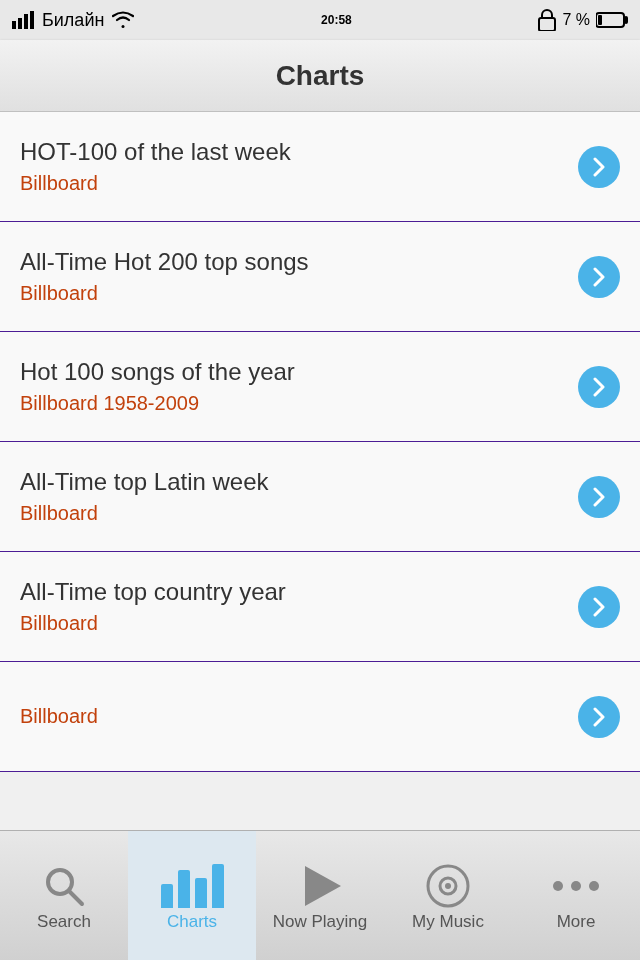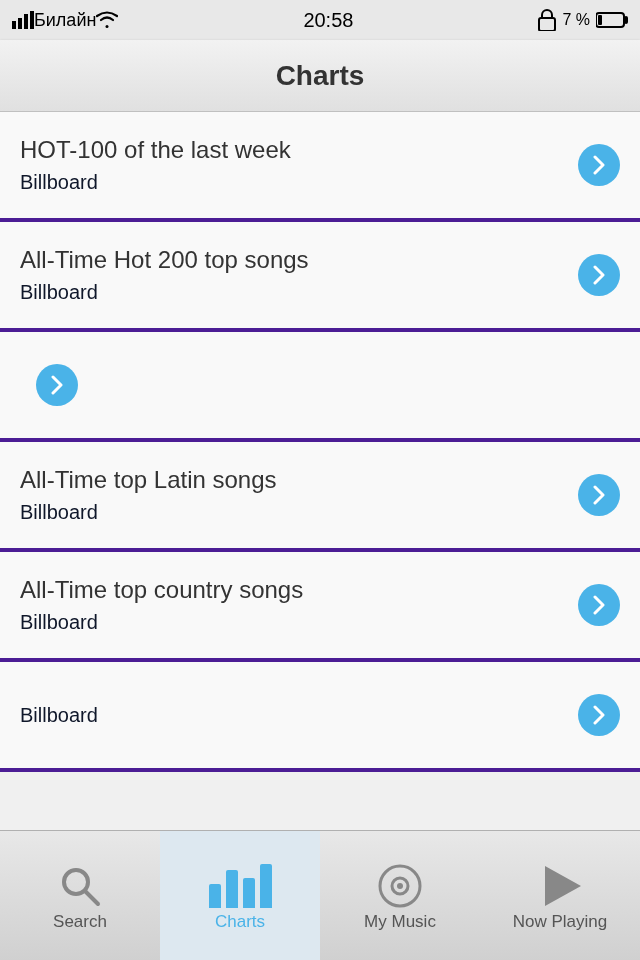--- a/index.html
+++ b/index.html
@@ -27,25 +27,26 @@
       justify-content: space-between;
       padding: 0 12px;
       font-size: 18px;
       font-weight: 500;
       color: #000;
     }
 
     .status-left {
       display: flex;
       align-items: center;
+      gap: 8px;
     }
 
     .status-center {
-      font-size: 20px;
-      font-weight: 400;
+      font-size: 12px;
+      font-weight: 700;
     }
 
     .status-right {
       display: flex;
       align-items: center;
       gap: 6px;
       font-size: 16px;
     }
 
     
@@ -71,41 +72,41 @@
       width: 100%;
       background: #f5f5f5;
     }
 
     .chart-item {
       display: flex;
       align-items: center;
       justify-content: space-between;
       padding: 18px 20px 18px 20px;
       background: #f9f9f9;
-      border-bottom: 4px solid #4c1d95;
+      border-bottom: 1px solid #4c1d95;
       cursor: pointer;
       min-height: 110px;
       gap: 12px;
     }
 
     .chart-item-text {
       flex: 1;
     }
 
     .chart-item-title {
       font-size: 24px;
       color: #333;
       font-weight: 400;
       margin-bottom: 6px;
       line-height: 1.2;
     }
 
     .chart-item-subtitle {
       font-size: 20px;
-      color: #0f172a;
+      color: #c2410c;
     }
 
     .chart-item-arrow {
       width: 42px;
       height: 42px;
       border-radius: 50%;
       background: #4ab3e8;
       display: flex;
       align-items: center;
       justify-content: center;
@@ -275,42 +276,46 @@
       <div class="chart-item-subtitle">Billboard</div>
     </div>
     <div class="chart-item-arrow">
       <svg viewBox="0 0 20 20">
           <path d="M6 2 L14 10 L6 18" stroke="white" stroke-width="3" fill="none" stroke-linecap="round" stroke-linejoin="round"></path>
         </svg>
     </div>
   </div>
 
   <div class="chart-item">
-    <div class="chart-item-arrow">
-      <svg viewBox="0 0 20 20">
-          <path d="M6 2 L14 10 L6 18" stroke="white" stroke-width="3" fill="none" stroke-linecap="round" stroke-linejoin="round"></path>
-        </svg>
-    </div>
-  </div>
-
-  <div class="chart-item">
-    <div class="chart-item-text">
-      <div class="chart-item-title">All-Time top Latin songs</div>
-      <div class="chart-item-subtitle">Billboard</div>
-    </div>
-    <div class="chart-item-arrow">
-      <svg viewBox="0 0 20 20">
-          <path d="M6 2 L14 10 L6 18" stroke="white" stroke-width="3" fill="none" stroke-linecap="round" stroke-linejoin="round"></path>
-        </svg>
-    </div>
-  </div>
-
-  <div class="chart-item">
-    <div class="chart-item-text">
-      <div class="chart-item-title">All-Time top country songs</div>
+    <div class="chart-item-text">
+      <div class="chart-item-title">Hot 100 songs of the year</div>
+      <div class="chart-item-subtitle">Billboard 1958-2009</div>
+    </div>
+    <div class="chart-item-arrow">
+      <svg viewBox="0 0 20 20">
+          <path d="M6 2 L14 10 L6 18" stroke="white" stroke-width="3" fill="none" stroke-linecap="round" stroke-linejoin="round"></path>
+        </svg>
+    </div>
+  </div>
+
+  <div class="chart-item">
+    <div class="chart-item-text">
+      <div class="chart-item-title">All-Time top Latin week</div>
+      <div class="chart-item-subtitle">Billboard</div>
+    </div>
+    <div class="chart-item-arrow">
+      <svg viewBox="0 0 20 20">
+          <path d="M6 2 L14 10 L6 18" stroke="white" stroke-width="3" fill="none" stroke-linecap="round" stroke-linejoin="round"></path>
+        </svg>
+    </div>
+  </div>
+
+  <div class="chart-item">
+    <div class="chart-item-text">
+      <div class="chart-item-title">All-Time top country year</div>
       <div class="chart-item-subtitle">Billboard</div>
     </div>
     <div class="chart-item-arrow">
       <svg viewBox="0 0 20 20">
           <path d="M6 2 L14 10 L6 18" stroke="white" stroke-width="3" fill="none" stroke-linecap="round" stroke-linejoin="round"></path>
         </svg>
     </div>
   </div>
 
   <div class="chart-item">
@@ -345,30 +350,40 @@
         <div class="bar" style="height:38px;"></div>
         <div class="bar" style="height:30px;"></div>
         <div class="bar" style="height:44px;"></div>
       </div>
     </div>
     <span class="tab-label">Charts</span>
   </div>
 
   <div class="tab-item">
     <div class="tab-icon">
+      <div class="play-icon"></div>
+    </div>
+    <span class="tab-label">Now Playing</span>
+  </div>
+
+  <div class="tab-item">
+    <div class="tab-icon">
       <svg class="disc-icon" viewBox="0 0 44 44">
         <circle cx="22" cy="22" r="20" stroke="#888" stroke-width="3" fill="none"></circle>
         <circle cx="22" cy="22" r="8" stroke="#888" stroke-width="3" fill="none"></circle>
         <circle cx="22" cy="22" r="3" fill="#888"></circle>
       </svg>
     </div>
     <span class="tab-label">My Music</span>
   </div>
 
   <div class="tab-item">
     <div class="tab-icon">
-      <div class="play-icon"></div>
-    </div>
-    <span class="tab-label">Now Playing</span>
-  </div>
-
+      <div class="more-dots">
+        <div class="dot"></div>
+        <div class="dot"></div>
+        <div class="dot"></div>
+      </div>
+    </div>
+    <span class="tab-label">More</span>
+  </div>
 
 </div>
 
 </body></html>

